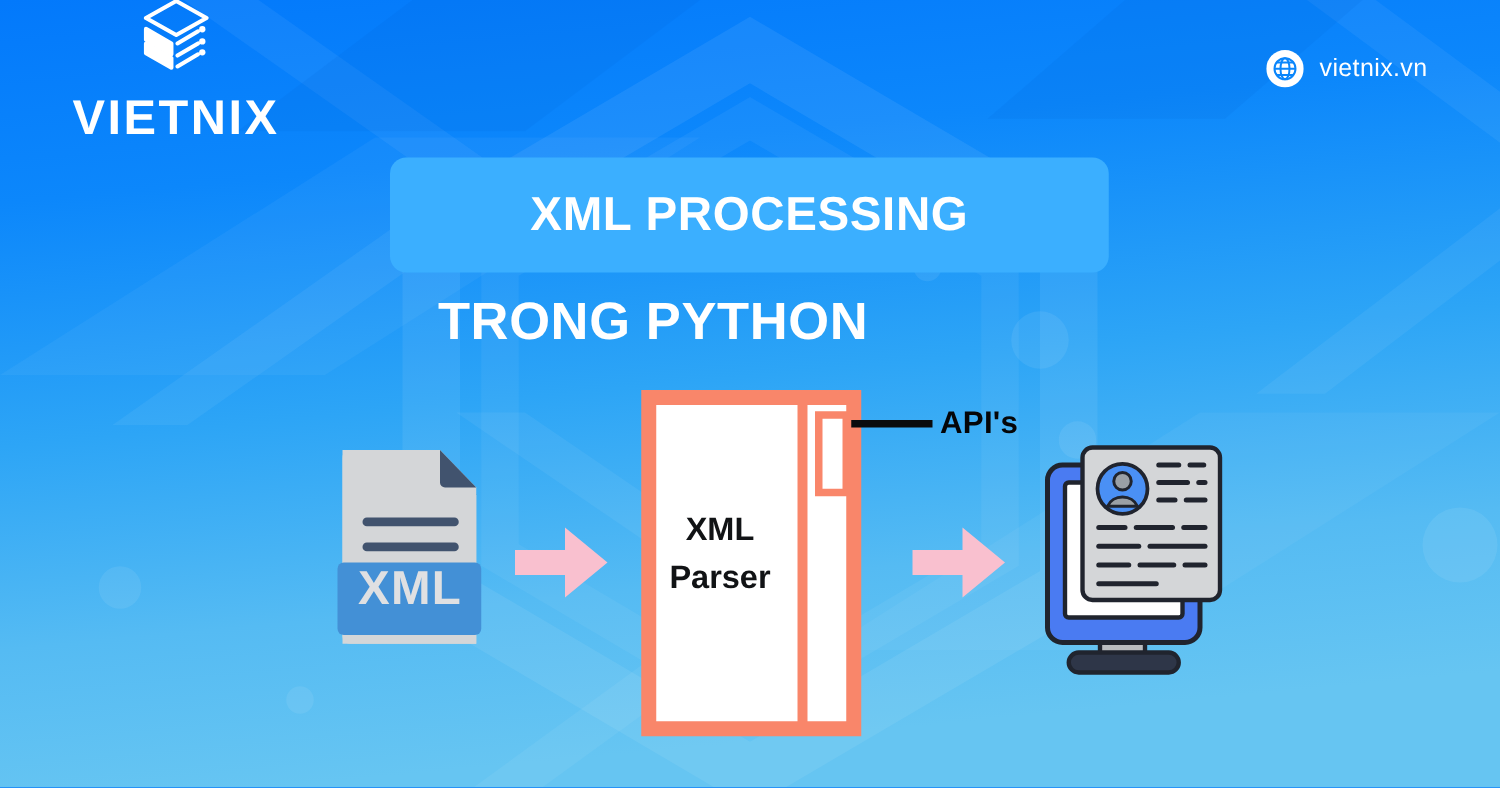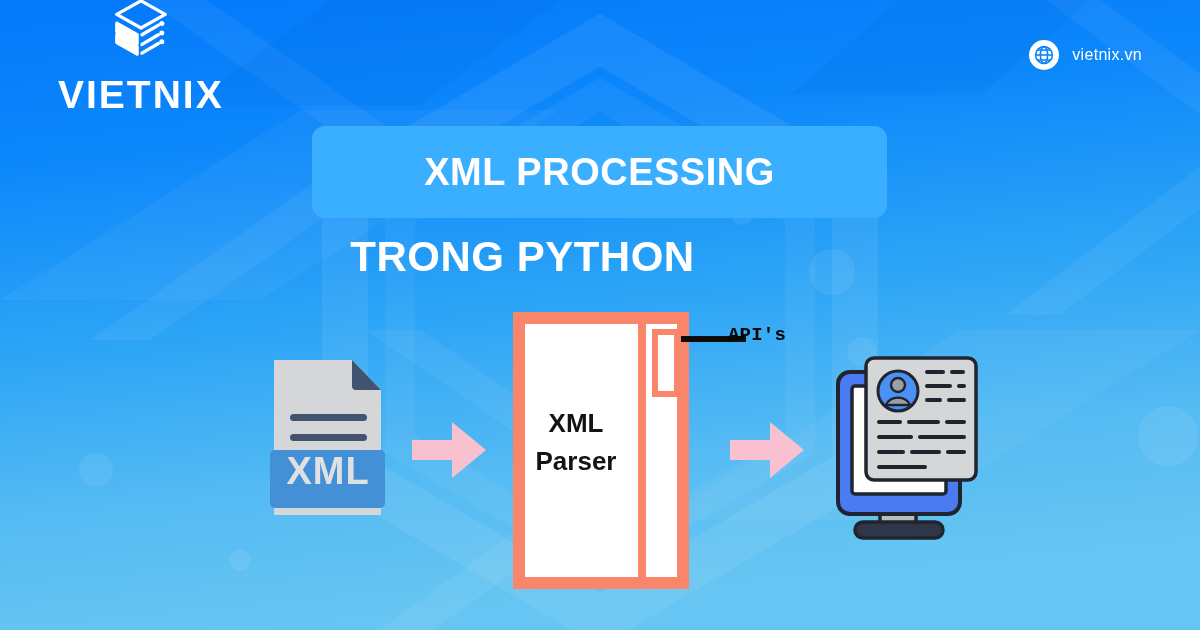--- a/index.html
+++ b/index.html
@@ -30,21 +30,21 @@
   }
   .brand{ display:flex; align-items:center; gap:17px;flex-direction:column; }
   .brand-mark{ width:62px; height:62px; display:block; }
   .brand-name{
     color:#ffffff; font-size:39px; font-weight:700;
     letter-spacing:2.0px; line-height:1; white-space:nowrap;
   }
   .site{ display:flex; align-items:center; gap:13px; }
   .globe-badge{ width:30px; height:30px; display:block; }
   .site-url{
-    color:#ffffff; font-size:16px; font-weight:400;
+    color:#ffffff; font-size:20px; font-weight:400;
     letter-spacing:0.3px; line-height:1; white-space:nowrap;
   }
 
   
   .title-banner{
     position:absolute; left:312px; top:126px;
     width:575px; height:92px;
     background:#3bafff; border-radius:13px;
     display:flex; align-items:center; justify-content:center;
   }
@@ -62,23 +62,23 @@
   
   .diagram{ position:absolute; left:0; top:300px; width:1200px; height:330px; }
   .diagram svg{ position:absolute; left:0; top:0; width:1200px; height:330px; display:block; }
 
   .parser-label{
     position:absolute; left:513px; top:405px;
     width:126px; text-align:center;
     color:#111315; font-size:26px; font-weight:700; line-height:1.45;
   }
   .api-label{
-    position:absolute; left:728px; top:326px;
-    color:#050608; font-size:19px; font-weight:700;
-    letter-spacing:0.2px; line-height:1; white-space:nowrap;font-family:Liberation Mono, monospace;
+    position:absolute; left:752px; top:326px;
+    color:#050608; font-size:25px; font-weight:700;
+    letter-spacing:0.2px; line-height:1; white-space:nowrap;
   }
   .xml-badge-text{
     position:absolute; left:270px; top:452px;
     width:116px; text-align:center;
     color:#dfe0e2; font-size:38px; font-weight:700;
     letter-spacing:1px; line-height:1;
   }
 </style>
 </head>
 <body>

